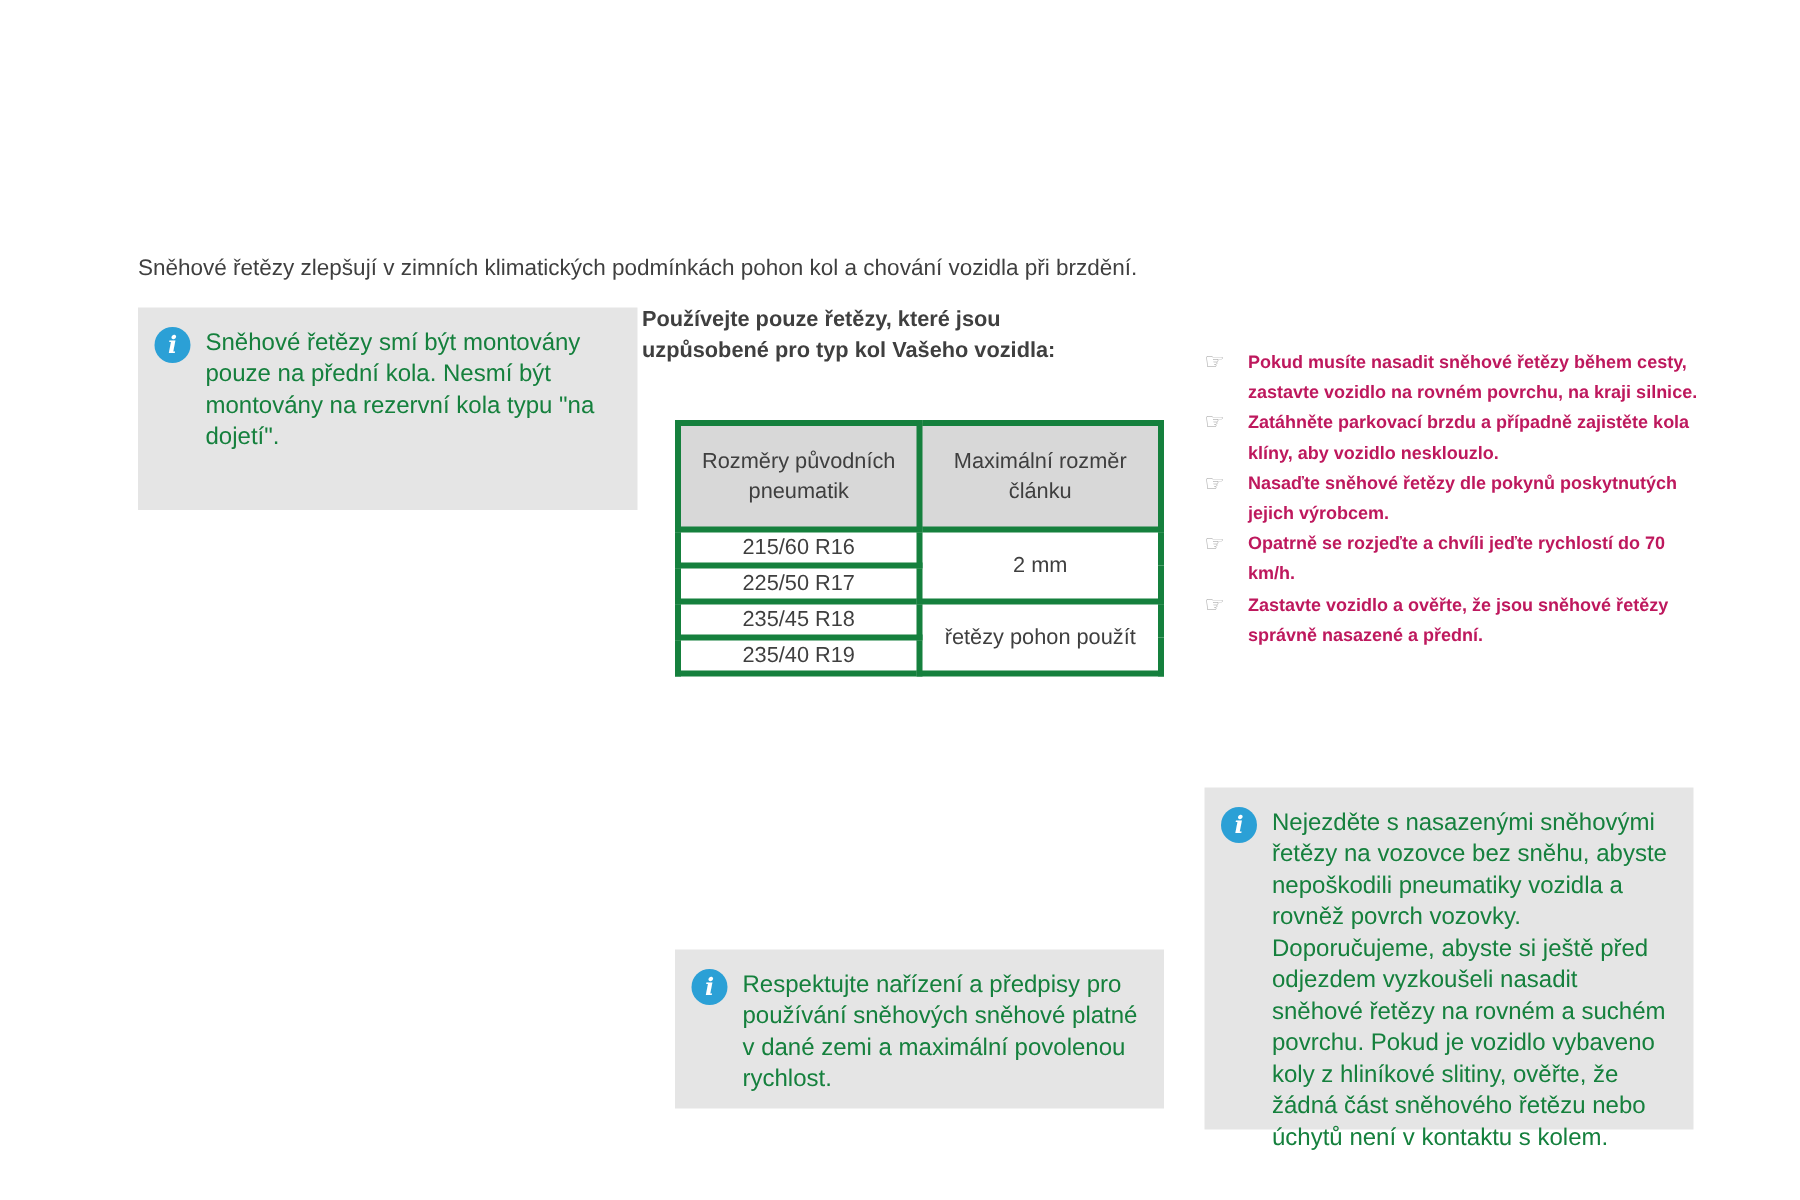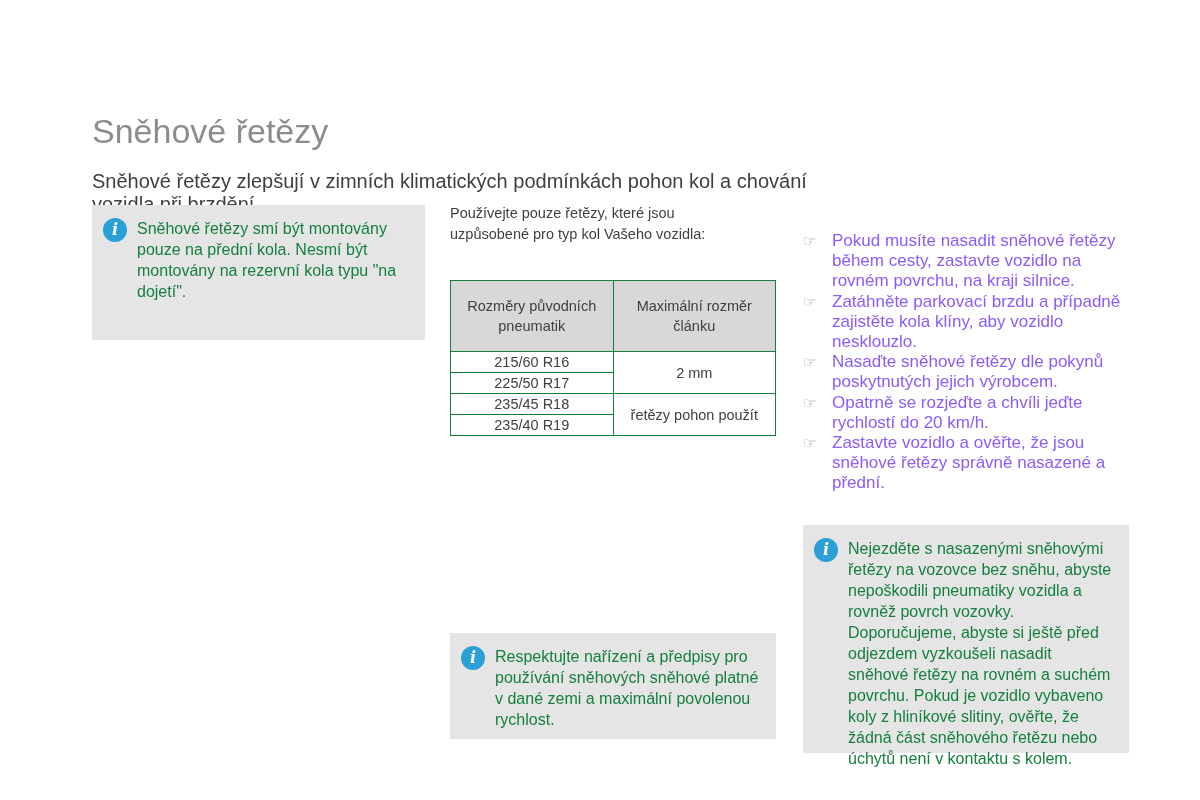--- a/index.html
+++ b/index.html
@@ -13,21 +13,21 @@
     overflow: hidden;
   }
   .page { position: relative; width: 1200px; height: 800px; background: #ffffff; }
 
   .page-title {
     position: absolute; left: 92px; top: 112px;
     font-size: 34px; font-weight: 400; color: #8c8c8c;
   }
   .intro-text {
     position: absolute; left: 92px; top: 170px;
-    font-size: 20px; color: #3f3f3f; width: 760px;
+    font-size: 15px; color: #3f3f3f; width: 760px;
   }
 
   
   .note-box {
     position: absolute; background: #e5e5e5;
     padding: 13px 14px 13px 11px;
     display: flex; align-items: flex-start; gap: 10px;
   }
   .note-text { font-size: 16px; line-height: 21px; color: #15803d; }
   .info-icon {
@@ -37,29 +37,29 @@
     font-family: "DejaVu Serif", serif; font-style: italic;
     font-weight: bold; font-size: 16px; line-height: 1;
   }
 
   .note-left   { left: 92px;  top: 205px; width: 333px; height: 135px; }
   .note-middle { left: 450px; top: 633px; width: 326px; height: 106px; }
   .note-right  { left: 803px; top: 525px; width: 326px; height: 228px; }
 
   
   .lead-text {
-    position: absolute; left: 450px; top: 203px; width: 300px;
-    font-size: 14.5px; line-height: 21px;
+    position: absolute; left: 428px; top: 203px; width: 300px;
+    font-size: 14.5px; line-height: 21px; font-weight: bold;
   }
   table.chain-table {
     position: absolute; left: 450px; top: 280px; width: 326px;
     border-collapse: collapse; table-layout: fixed;
   }
   .chain-table th, .chain-table td {
-    border: 1px solid #15803d; text-align: center; vertical-align: middle;
+    border: 4px solid #15803d; text-align: center; vertical-align: middle;
     font-size: 14.5px; color: #3f3f3f;
   }
   .chain-table th {
     background: #d8d8d8; font-weight: 400;
     height: 71px; padding: 6px 10px; line-height: 20px;
   }
   .chain-table td { background: #ffffff; height: 19px; padding: 2px 6px; }
 
   .service-text {
     position: absolute; left: 450px; top: 511px; width: 322px;
@@ -73,28 +73,27 @@
   }
   .rec-list {
     position: absolute; left: 803px; top: 231px; width: 330px;
     list-style: none;
   }
   .rec-item { display: flex; gap: 9px; align-items: flex-start; }
   .pointer-icon {
     flex: 0 0 20px; color: #9a9a9a; font-size: 15px; line-height: 20px;
     font-family: "DejaVu Sans", sans-serif;
   }
-  .rec-text { font-size: 17px; line-height: 20.2px; color: #8b5cf6; }
+  .rec-text { font-size: 12px; line-height: 20.2px; color: #be185d; font-weight: bold; }
 </style>
 </head>
 <body>
 
 <div class="page">
 
-  <h1 class="page-title">Sněhové řetězy</h1>
   <p class="intro-text">Sněhové řetězy zlepšují v zimních klimatických podmínkách pohon kol a chování vozidla při brzdění.</p>
 
   <div class="note-box note-left">
     <span class="info-icon">i</span>
     <span class="note-text">Sněhové řetězy smí být montovány pouze na přední kola. Nesmí být montovány na rezervní kola typu "na dojetí".</span>
   </div>
 
   <p class="lead-text">Používejte pouze řetězy, které jsou uzpůsobené pro typ kol Vašeho vozidla:</p>
 
   <table class="chain-table">
@@ -141,21 +140,21 @@
     <li class="rec-item">
       <span class="pointer-icon">☞</span>
       <span class="rec-text">Zatáhněte parkovací brzdu a případně zajistěte kola klíny, aby vozidlo nesklouzlo.</span>
     </li>
     <li class="rec-item">
       <span class="pointer-icon">☞</span>
       <span class="rec-text">Nasaďte sněhové řetězy dle pokynů poskytnutých jejich výrobcem.</span>
     </li>
     <li class="rec-item">
       <span class="pointer-icon">☞</span>
-      <span class="rec-text">Opatrně se rozjeďte a chvíli jeďte rychlostí do 20 km/h.</span>
+      <span class="rec-text">Opatrně se rozjeďte a chvíli jeďte rychlostí do 70 km/h.</span>
     </li>
     <li class="rec-item">
       <span class="pointer-icon">☞</span>
       <span class="rec-text">Zastavte vozidlo a ověřte, že jsou sněhové řetězy správně nasazené a přední.</span>
     </li>
   </ul>
 
   <div class="note-box note-right">
     <span class="info-icon">i</span>
     <span class="note-text">Nejezděte s nasazenými sněhovými řetězy na vozovce bez sněhu, abyste nepoškodili pneumatiky vozidla a rovněž povrch vozovky. Doporučujeme, abyste si ještě před odjezdem vyzkoušeli nasadit sněhové řetězy na rovném a suchém povrchu. Pokud je vozidlo vybaveno koly z hliníkové slitiny, ověřte, že žádná část sněhového řetězu nebo úchytů není v kontaktu s kolem.</span>

